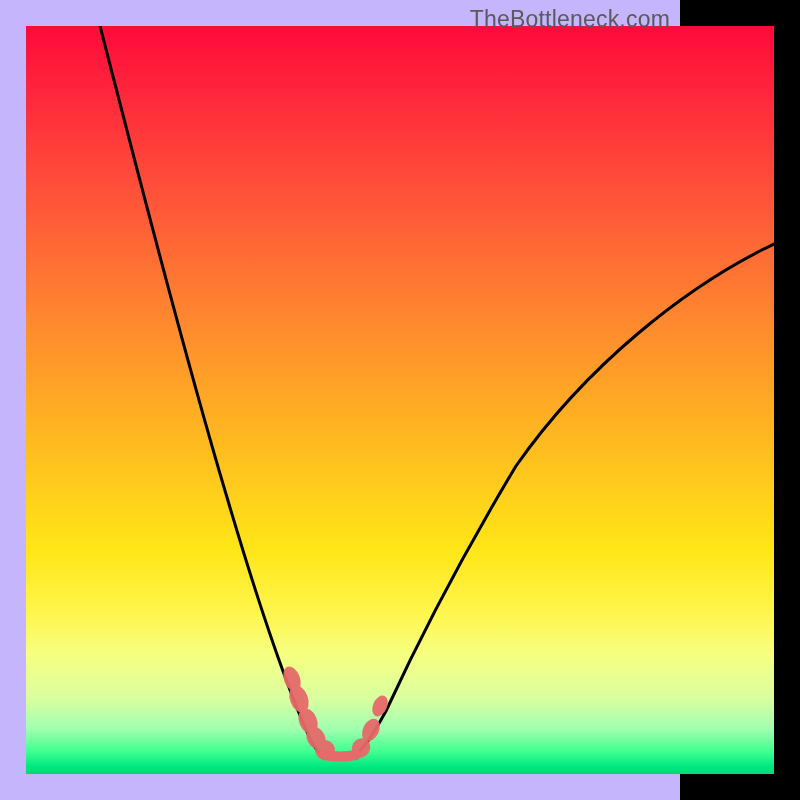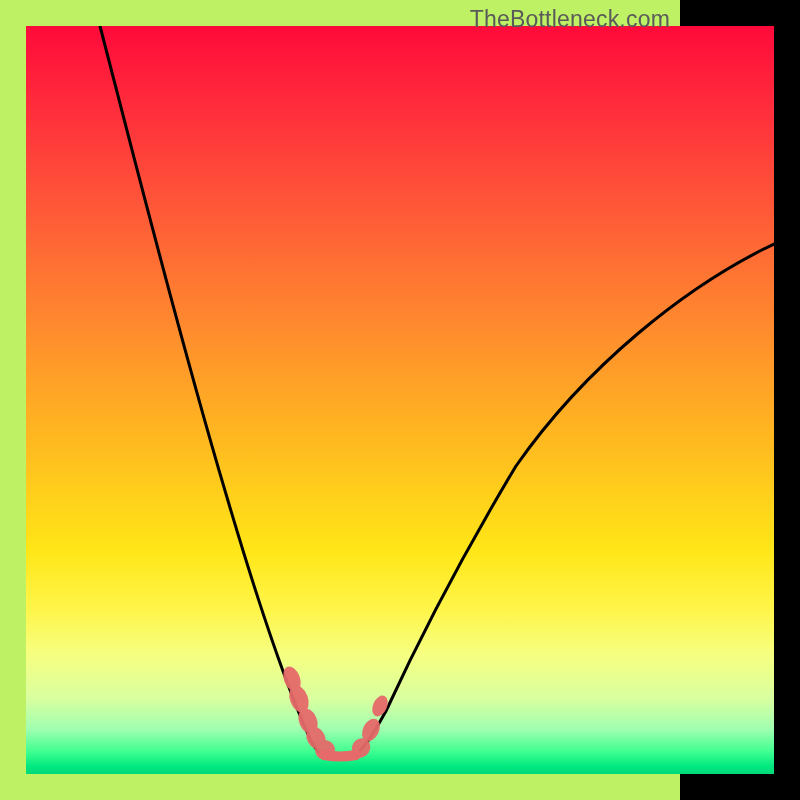--- a/index.html
+++ b/index.html
@@ -10,21 +10,21 @@
     background: #000;
     overflow: hidden;
     font-family: Arial, Helvetica, sans-serif;
   }
   .frame {
     position: absolute;
     top: 0;
     left: 0;
     width: 680px;
     height: 800px;
-    background: #bef264;
+    background: #c4b5fd;
   }
   .plot-area {
     position: absolute;
     top: 26px;
     left: 26px;
     width: 748px;
     height: 748px;
     overflow: hidden;
   }
   

